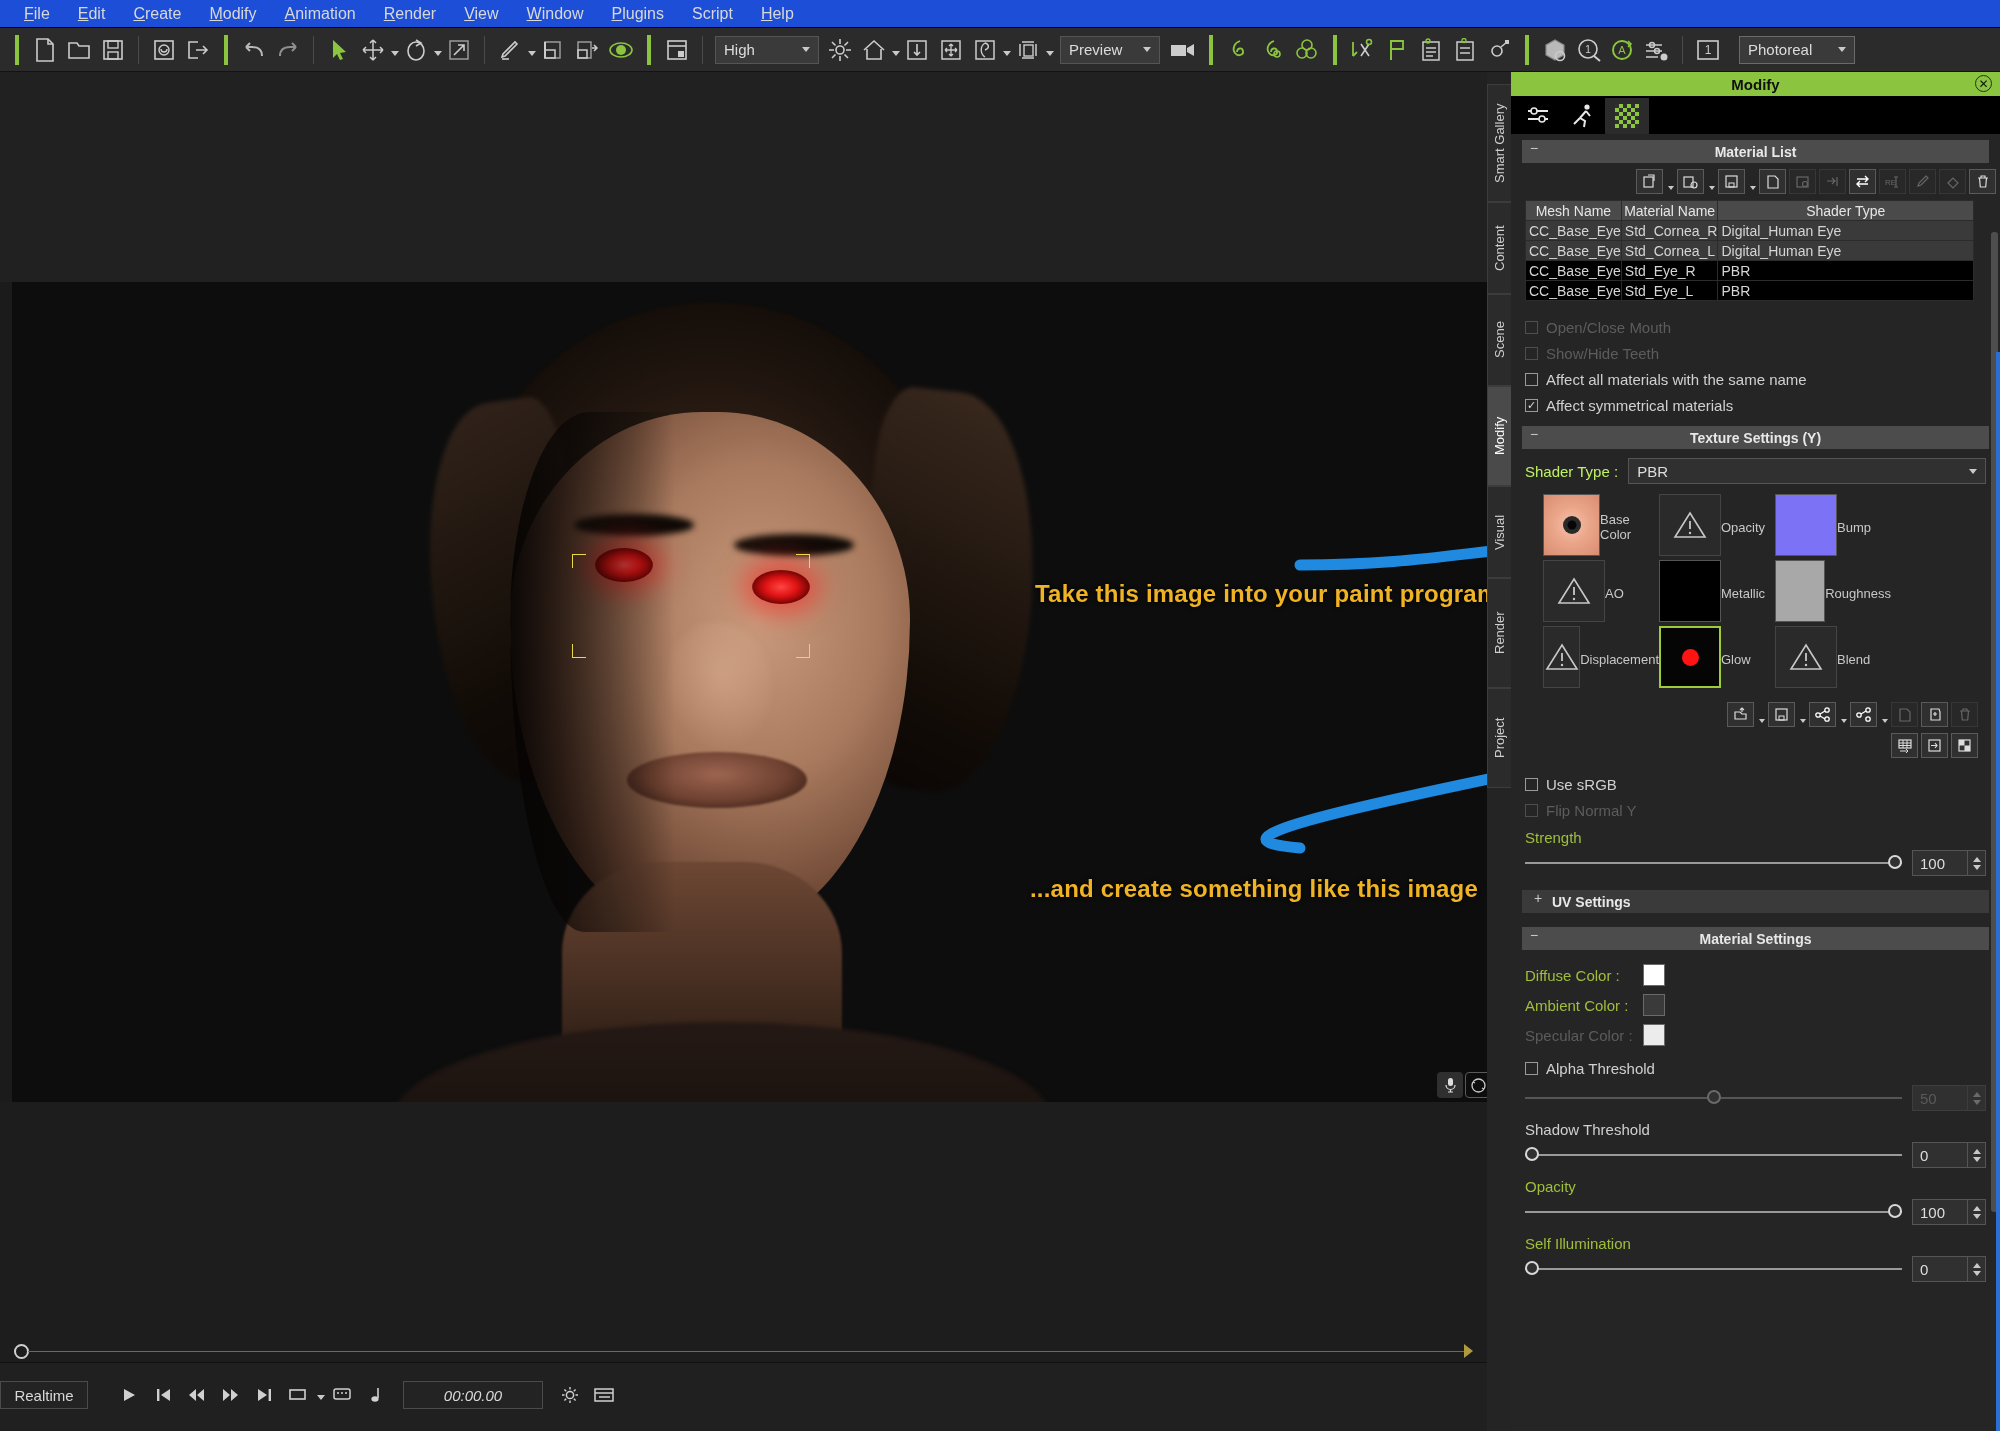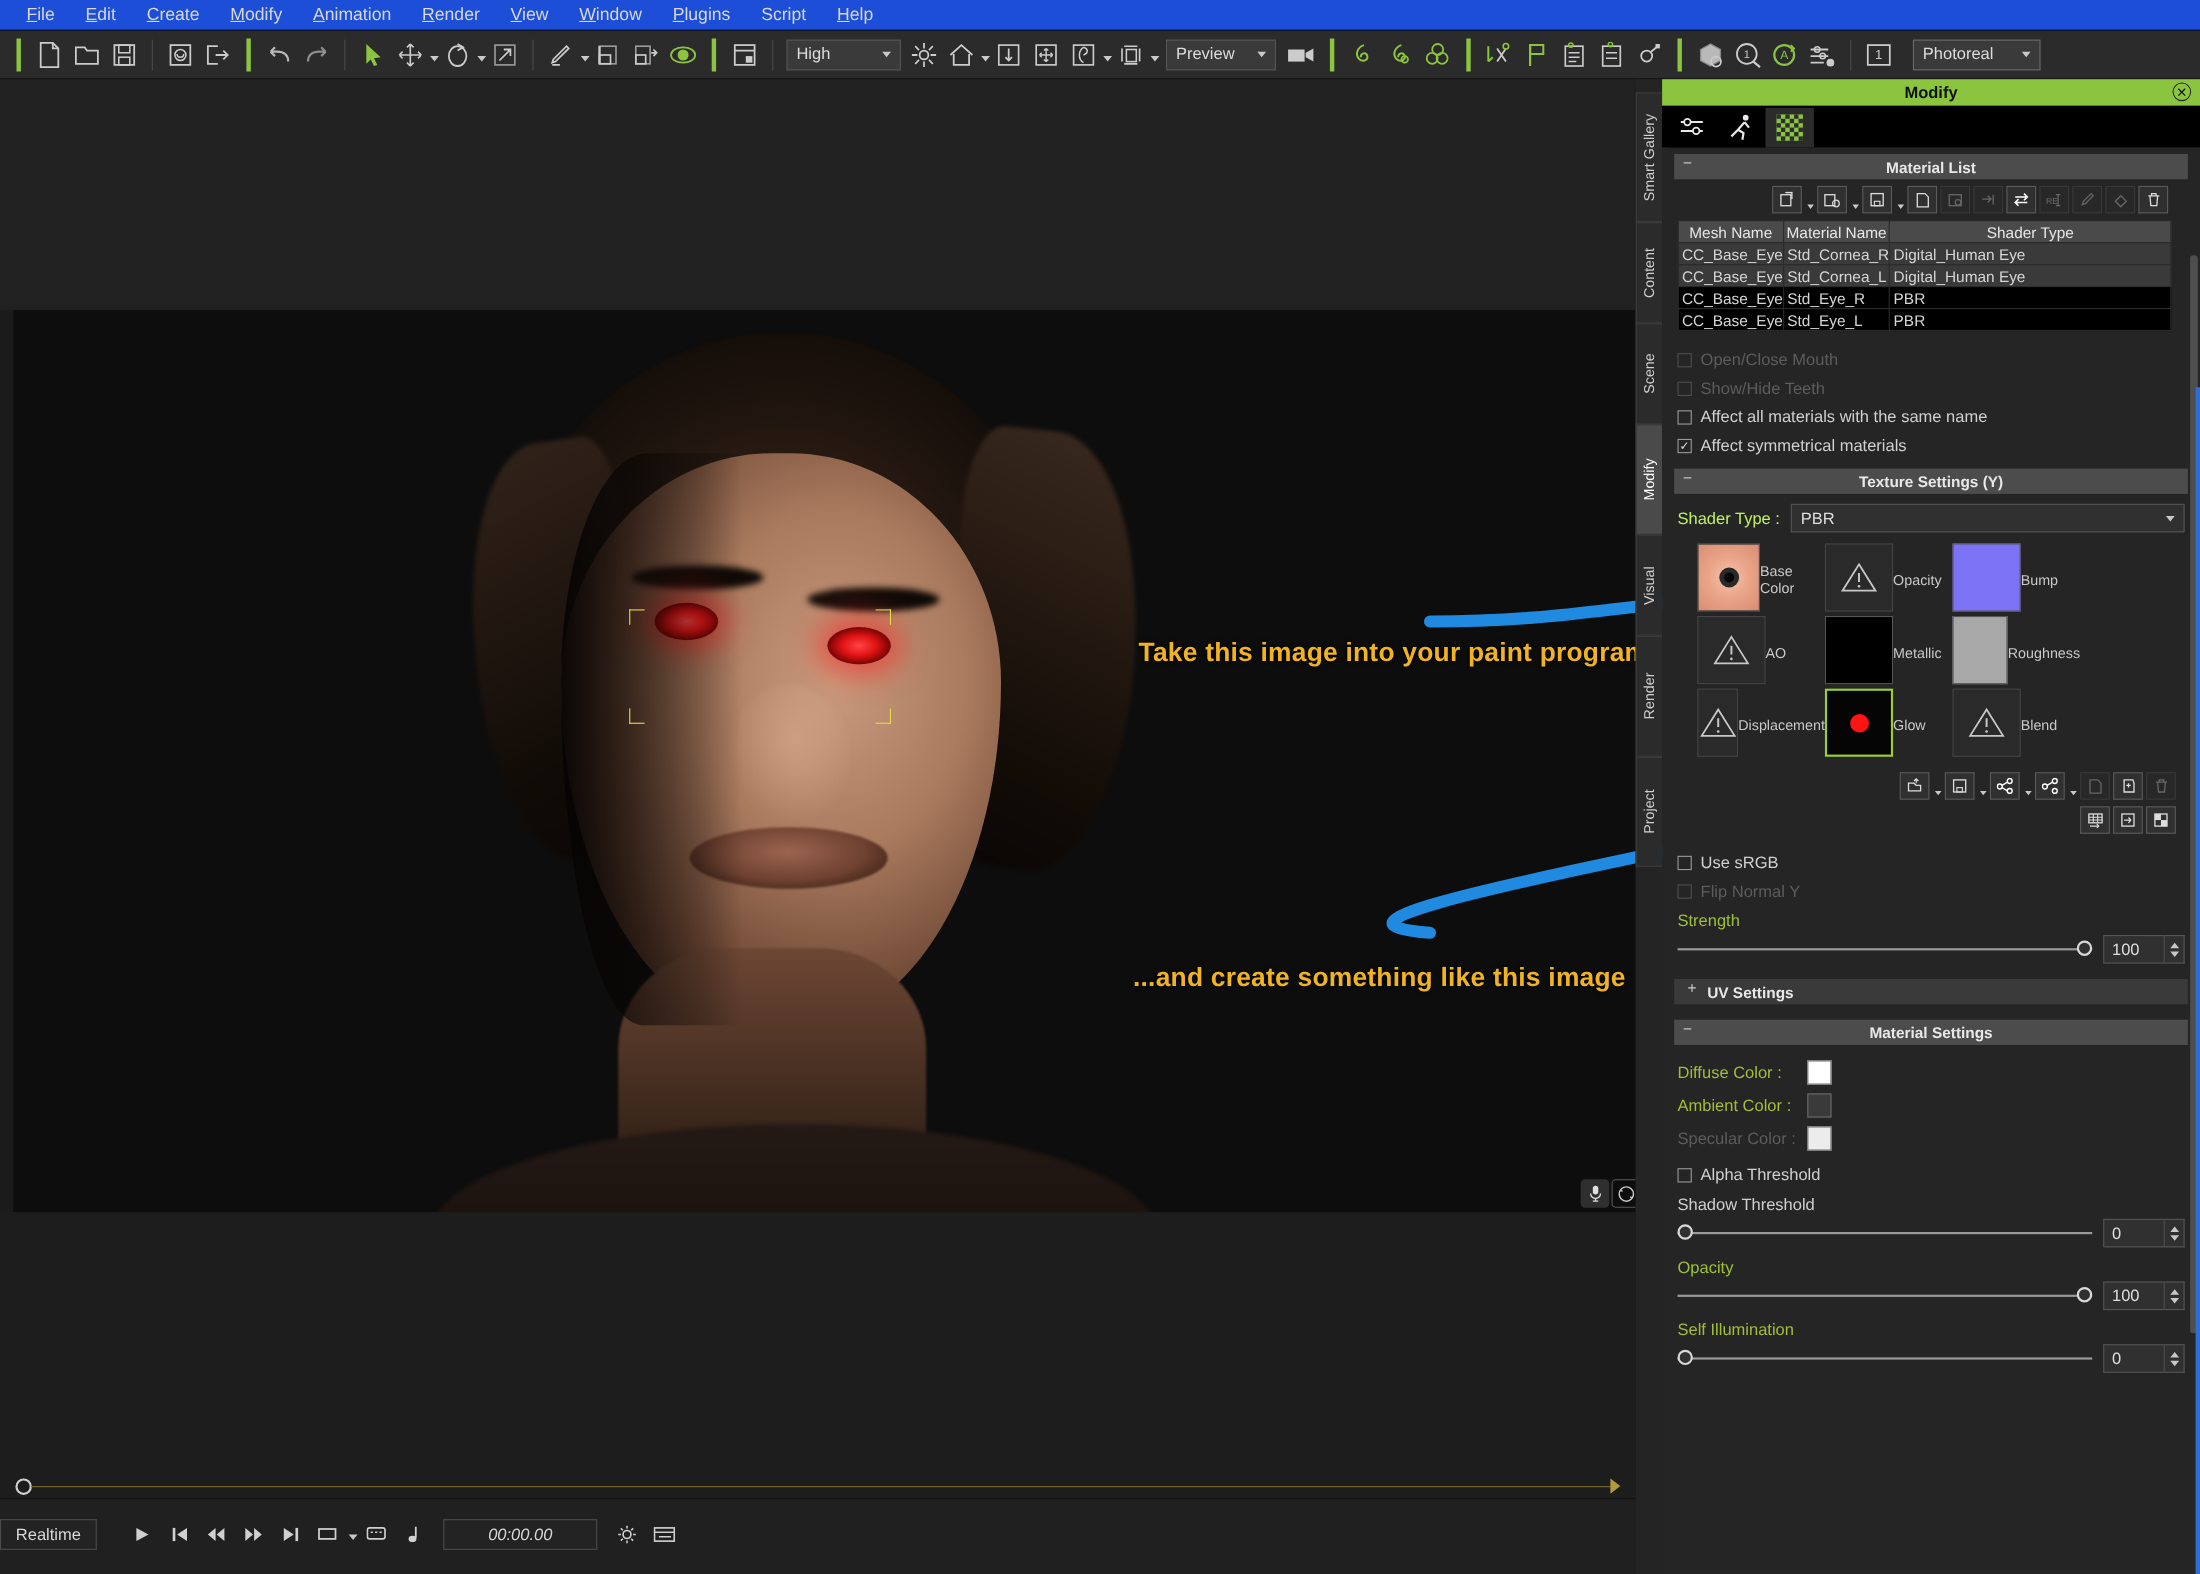--- a/index.html
+++ b/index.html
@@ -662,21 +662,21 @@
         </g>
         </svg>
     </div>
   </div>
 
   <div class="secthead">
     <span class="tw">−</span>
     <span>Material List</span>
   </div>
 
-  <div class="icrow" style="padding-right:29px;">
+  <div class="icrow" style="padding-right:4px;">
     <div class="icbtn">
         <svg width="15" height="15">
           <rect x="2" y="3" width="9" height="10" fill="none" stroke="#ddd" stroke-width="1.2"></rect>
           <path d="M6 1h6v6" fill="none" stroke="#ddd" stroke-width="1.2"></path>
         </svg>
       </div>
     <div class="caret2"></div>
     <div class="icbtn">
         <svg width="15" height="15">
           <rect x="1" y="3" width="9" height="10" fill="none" stroke="#ddd" stroke-width="1.2"></rect>
@@ -990,20 +990,30 @@
   </div>
   <div class="fieldrow" style="margin-top:8px;gap:0;">
     <span class="flabel dis" style="width:118px">Specular Color :</span>
     <span class="swatch" style="background:#ececec;"></span>
   </div>
 
   <div class="chkrow" style="margin-top:14px;">
     <span class="cbox"></span>
     <span>Alpha Threshold</span>
   </div>
+  <div class="sliderrow" style="margin-top:8px;">
+    <div class="track dim">
+      <div class="knob dim" style="left:calc(50% - 7px);"></div>
+    </div>
+    <div class="numbox dis">50</div>
+    <div class="spin" style="border-color:#3d3d3d">
+        <i class="up" style="border-bottom-color:#6a6a6a"></i>
+        <i class="dn" style="border-top-color:#6a6a6a"></i>
+      </div>
+  </div>
 
   <div class="grplabel white">Shadow Threshold</div>
   <div class="sliderrow">
     <div class="track">
       <div class="knob" style="left:0;"></div>
     </div>
     <div class="numbox">0</div>
     <div class="spin">
         <i class="up"></i>
         <i class="dn"></i>

